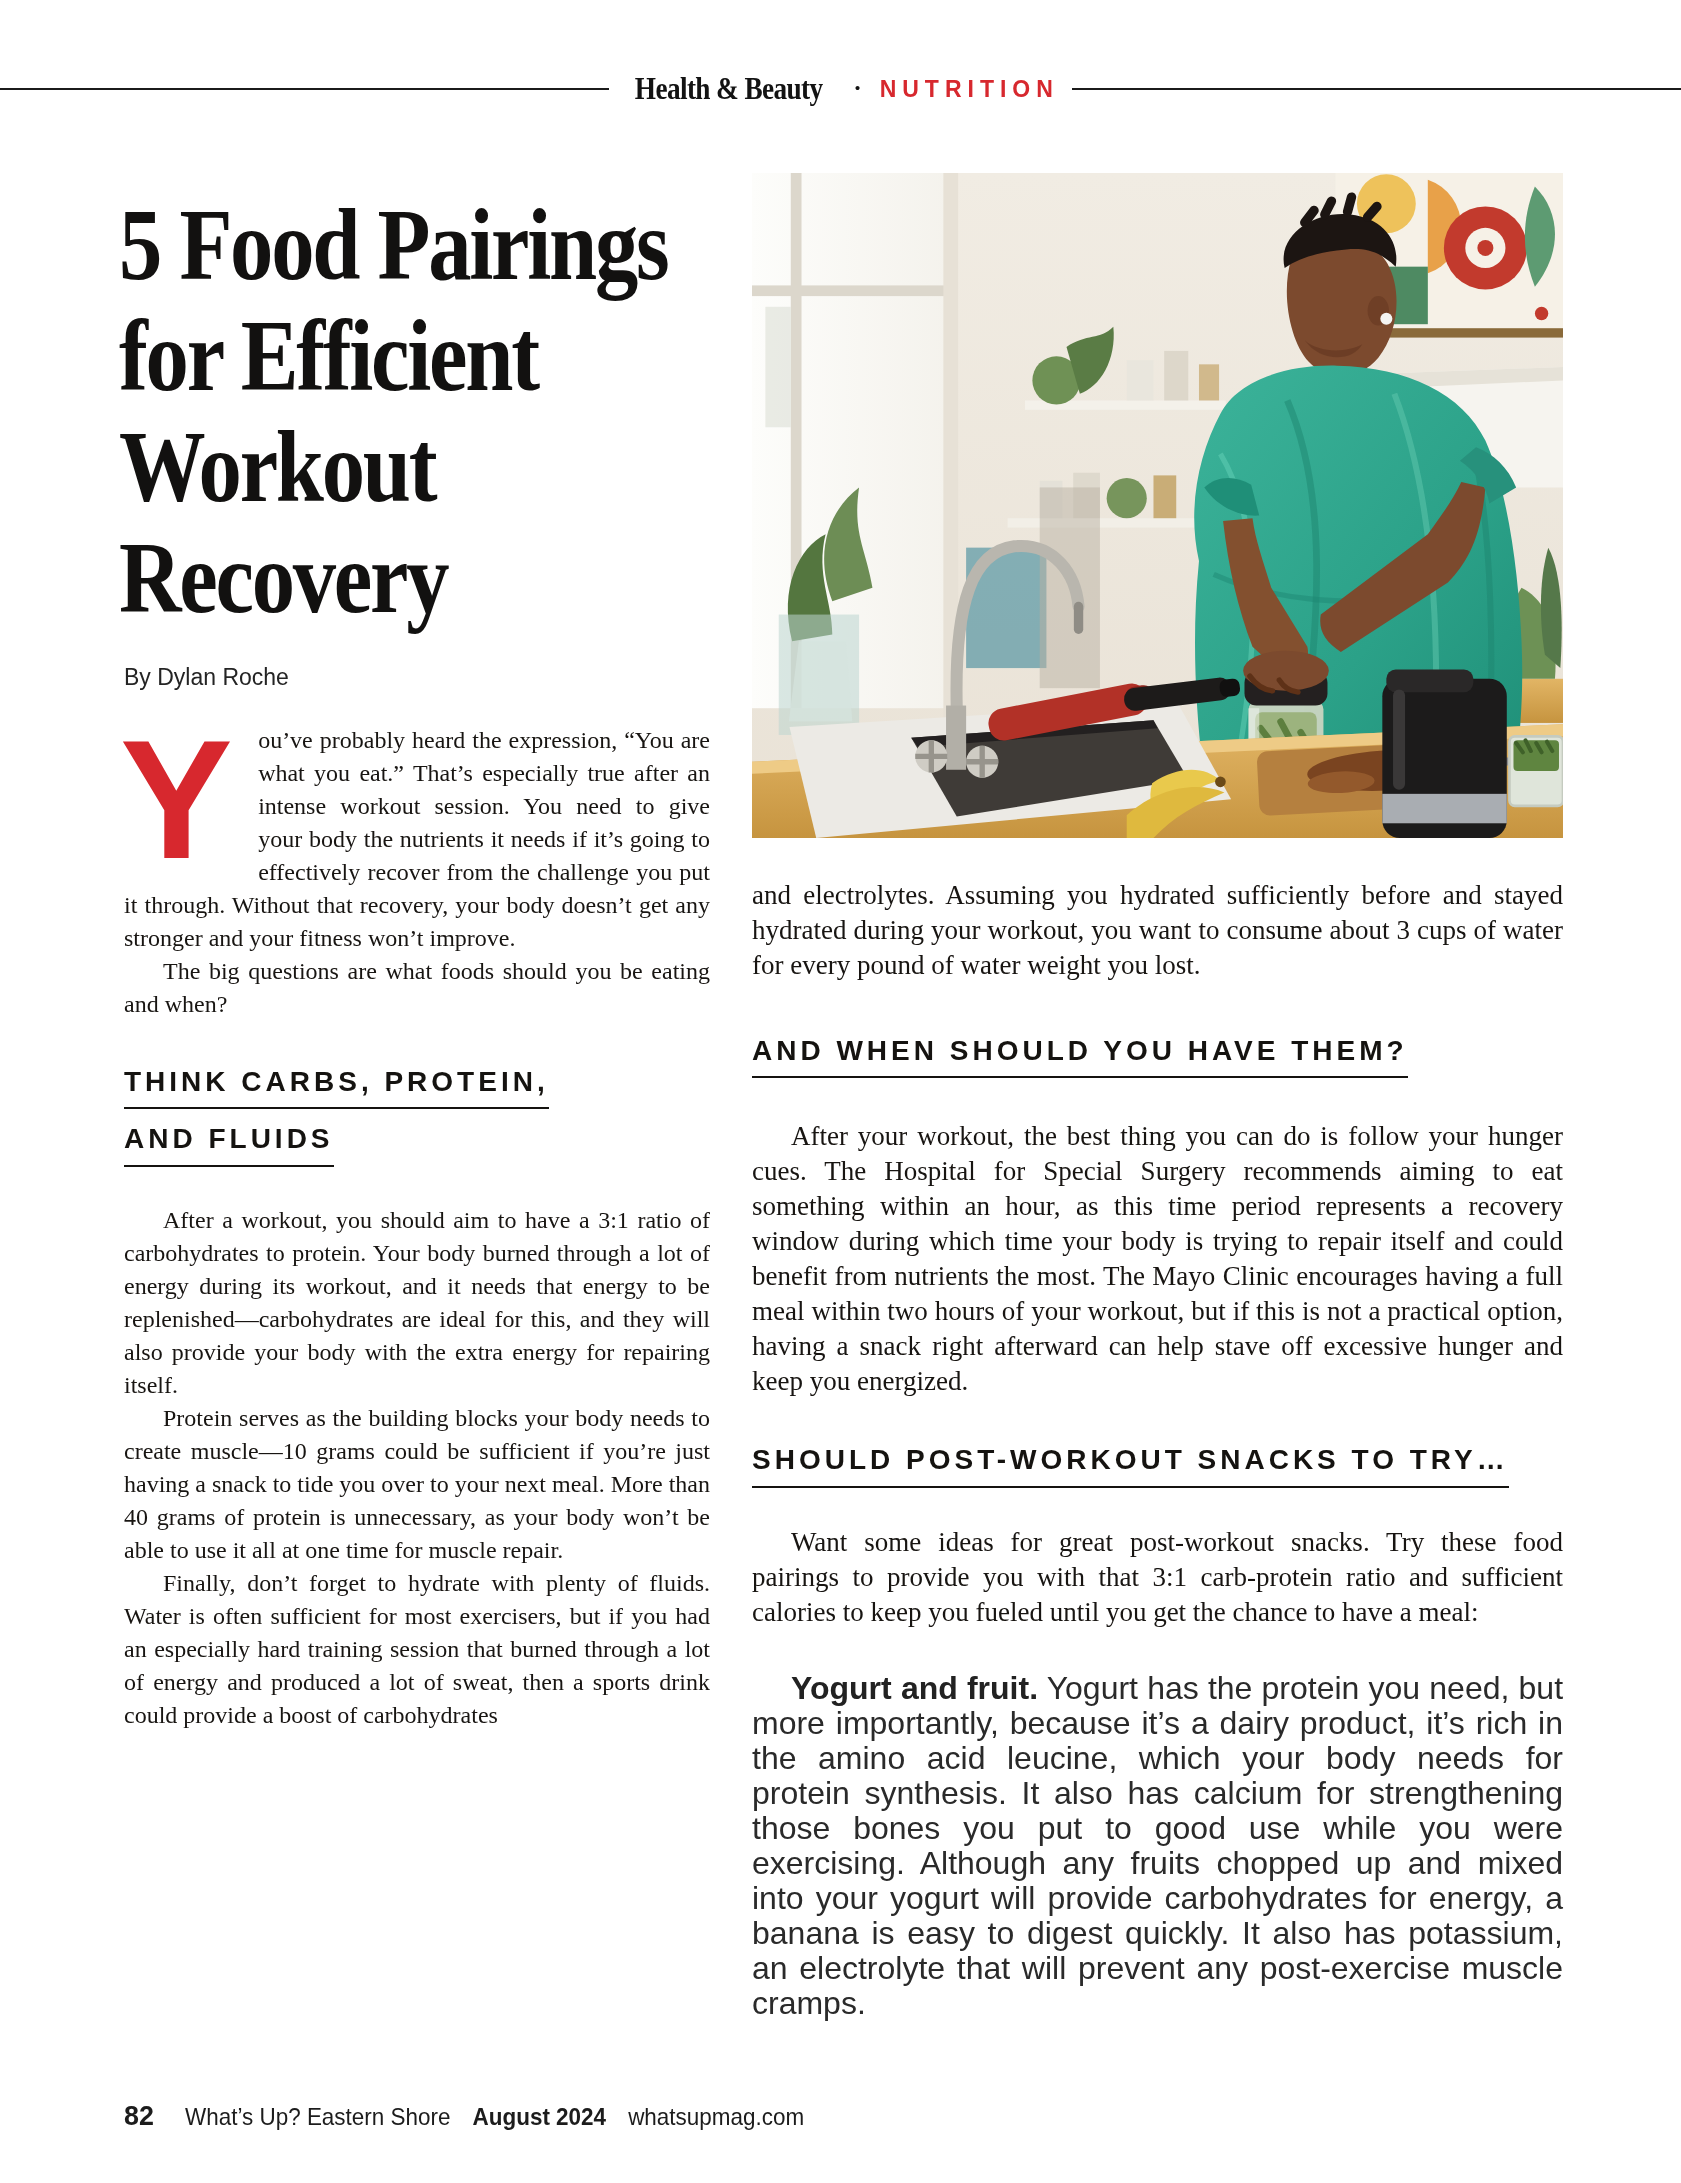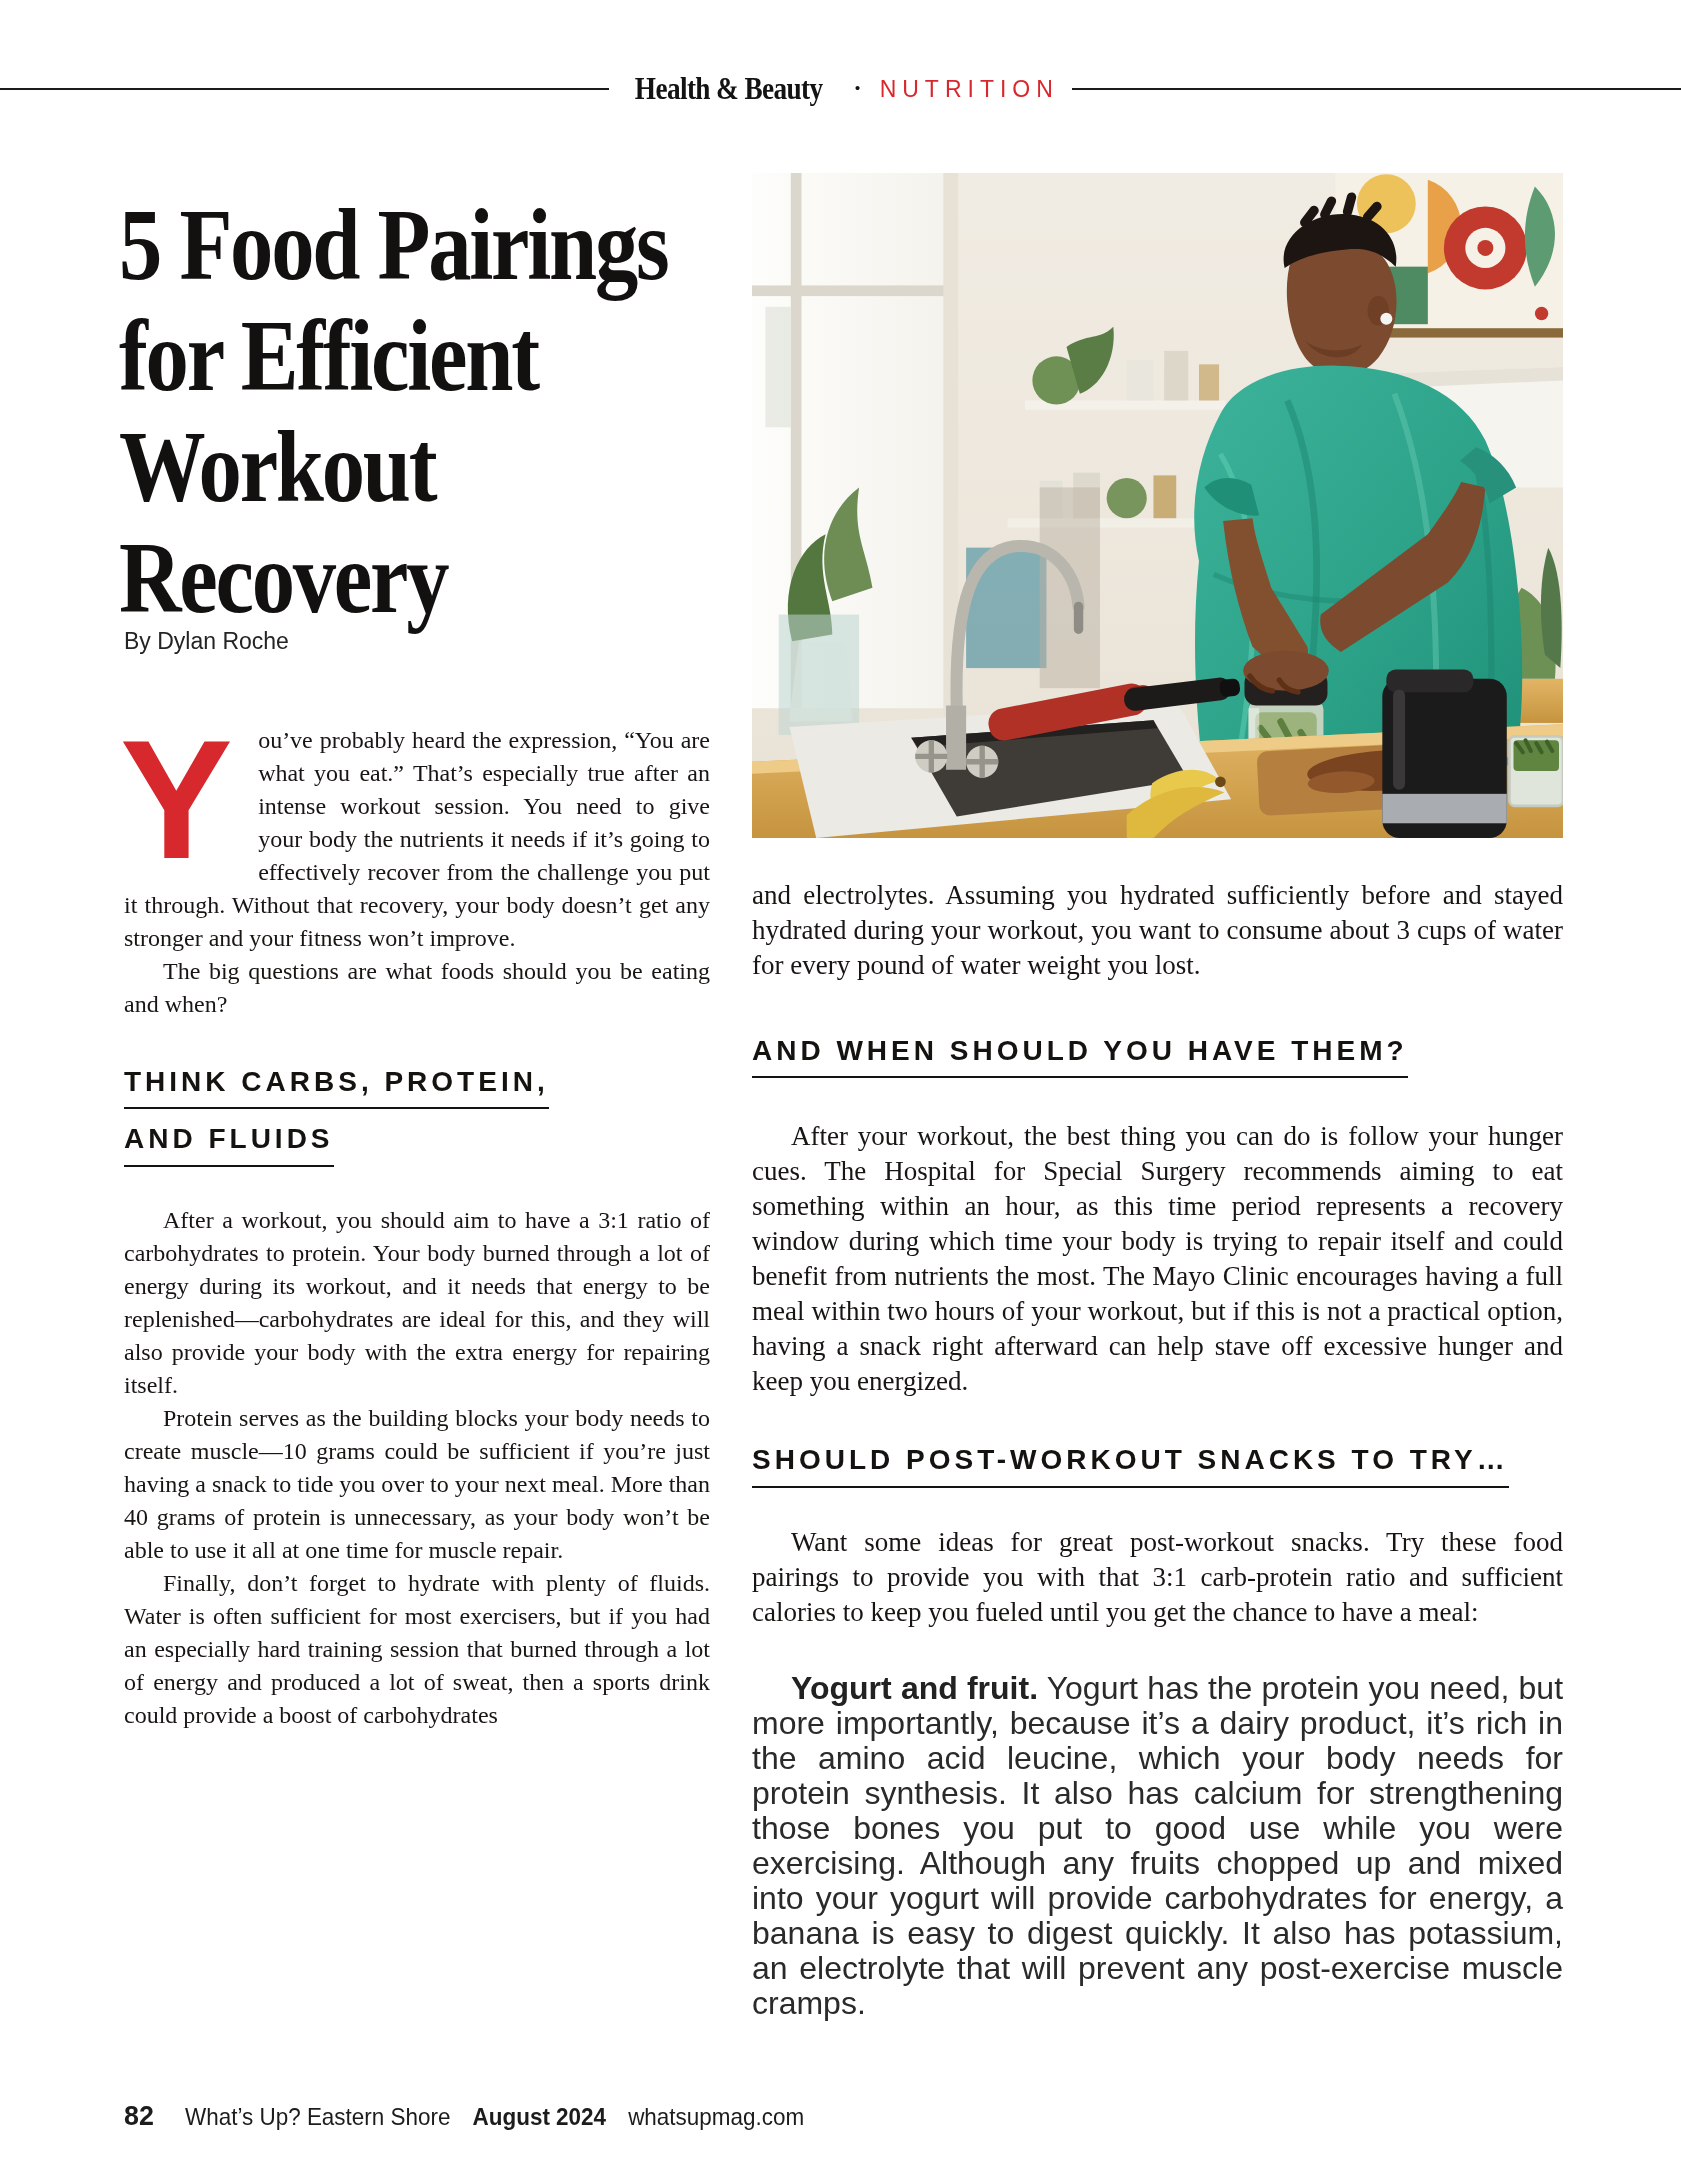--- a/index.html
+++ b/index.html
@@ -6,25 +6,25 @@
   .page{
     position:relative;width:1681px;height:2183px;background:#ffffff;overflow:hidden;
     font-family:"Liberation Serif",serif;color:#181512;
   }
   
   .kicker{position:absolute;top:71px;left:0;width:1681px;display:flex;align-items:center;gap:13px;}
   .kicker .rule{flex:1;height:2px;background:#1b1b1b;}
   .kicker-text{display:flex;align-items:center;gap:19px;white-space:nowrap;}
   .kicker-section{font-family:"Liberation Serif",serif;font-weight:bold;font-size:31px;letter-spacing:-0.7px;transform:scaleX(.88);transform-origin:50% 50%;color:#131313;}
   .kicker-dot{font-size:17.4px;color:#131313;line-height:1;}
-  .kicker-topic{font-family:"Liberation Sans",sans-serif;font-weight:normal;font-size:23px;letter-spacing:6px;color:#d7282e;padding-top:1.3px;}
+  .kicker-topic{font-family:"Liberation Sans",sans-serif;font-weight:bold;font-size:23px;letter-spacing:6px;color:#d7282e;padding-top:1.3px;}
   
   .title{position:absolute;left:119px;top:189px;}
   .title-line{display:block;white-space:nowrap;font-weight:bold;font-size:102px;line-height:111px;letter-spacing:-2.7px;transform:scaleX(.85);transform-origin:0 50%;color:#121110;}
-  .byline{position:absolute;left:124px;top:628px;font-family:"Liberation Sans",sans-serif;font-size:23px;color:#242424;}
+  .byline{position:absolute;left:124px;top:664px;font-family:"Liberation Sans",sans-serif;font-size:23px;color:#242424;}
   
   .col-left{position:absolute;left:124px;top:724px;width:586px;font-size:24px;line-height:33px;text-align:justify;}
   .col-right{position:absolute;left:752px;top:878px;width:811px;font-size:27px;line-height:35px;text-align:justify;}
   p{margin:0;}
   .ind{text-indent:39px;}
   .dropcap{
     float:left;font-family:"Liberation Sans",sans-serif;font-weight:bold;
     font-size:169px;line-height:134px;color:#d7282e;margin:9.4px 25.4px 5.4px -4px;
   }
   .sec-head{font-family:"Liberation Sans",sans-serif;font-weight:bold;font-size:28px;line-height:1;letter-spacing:4px;color:#151310;text-align:left;}

